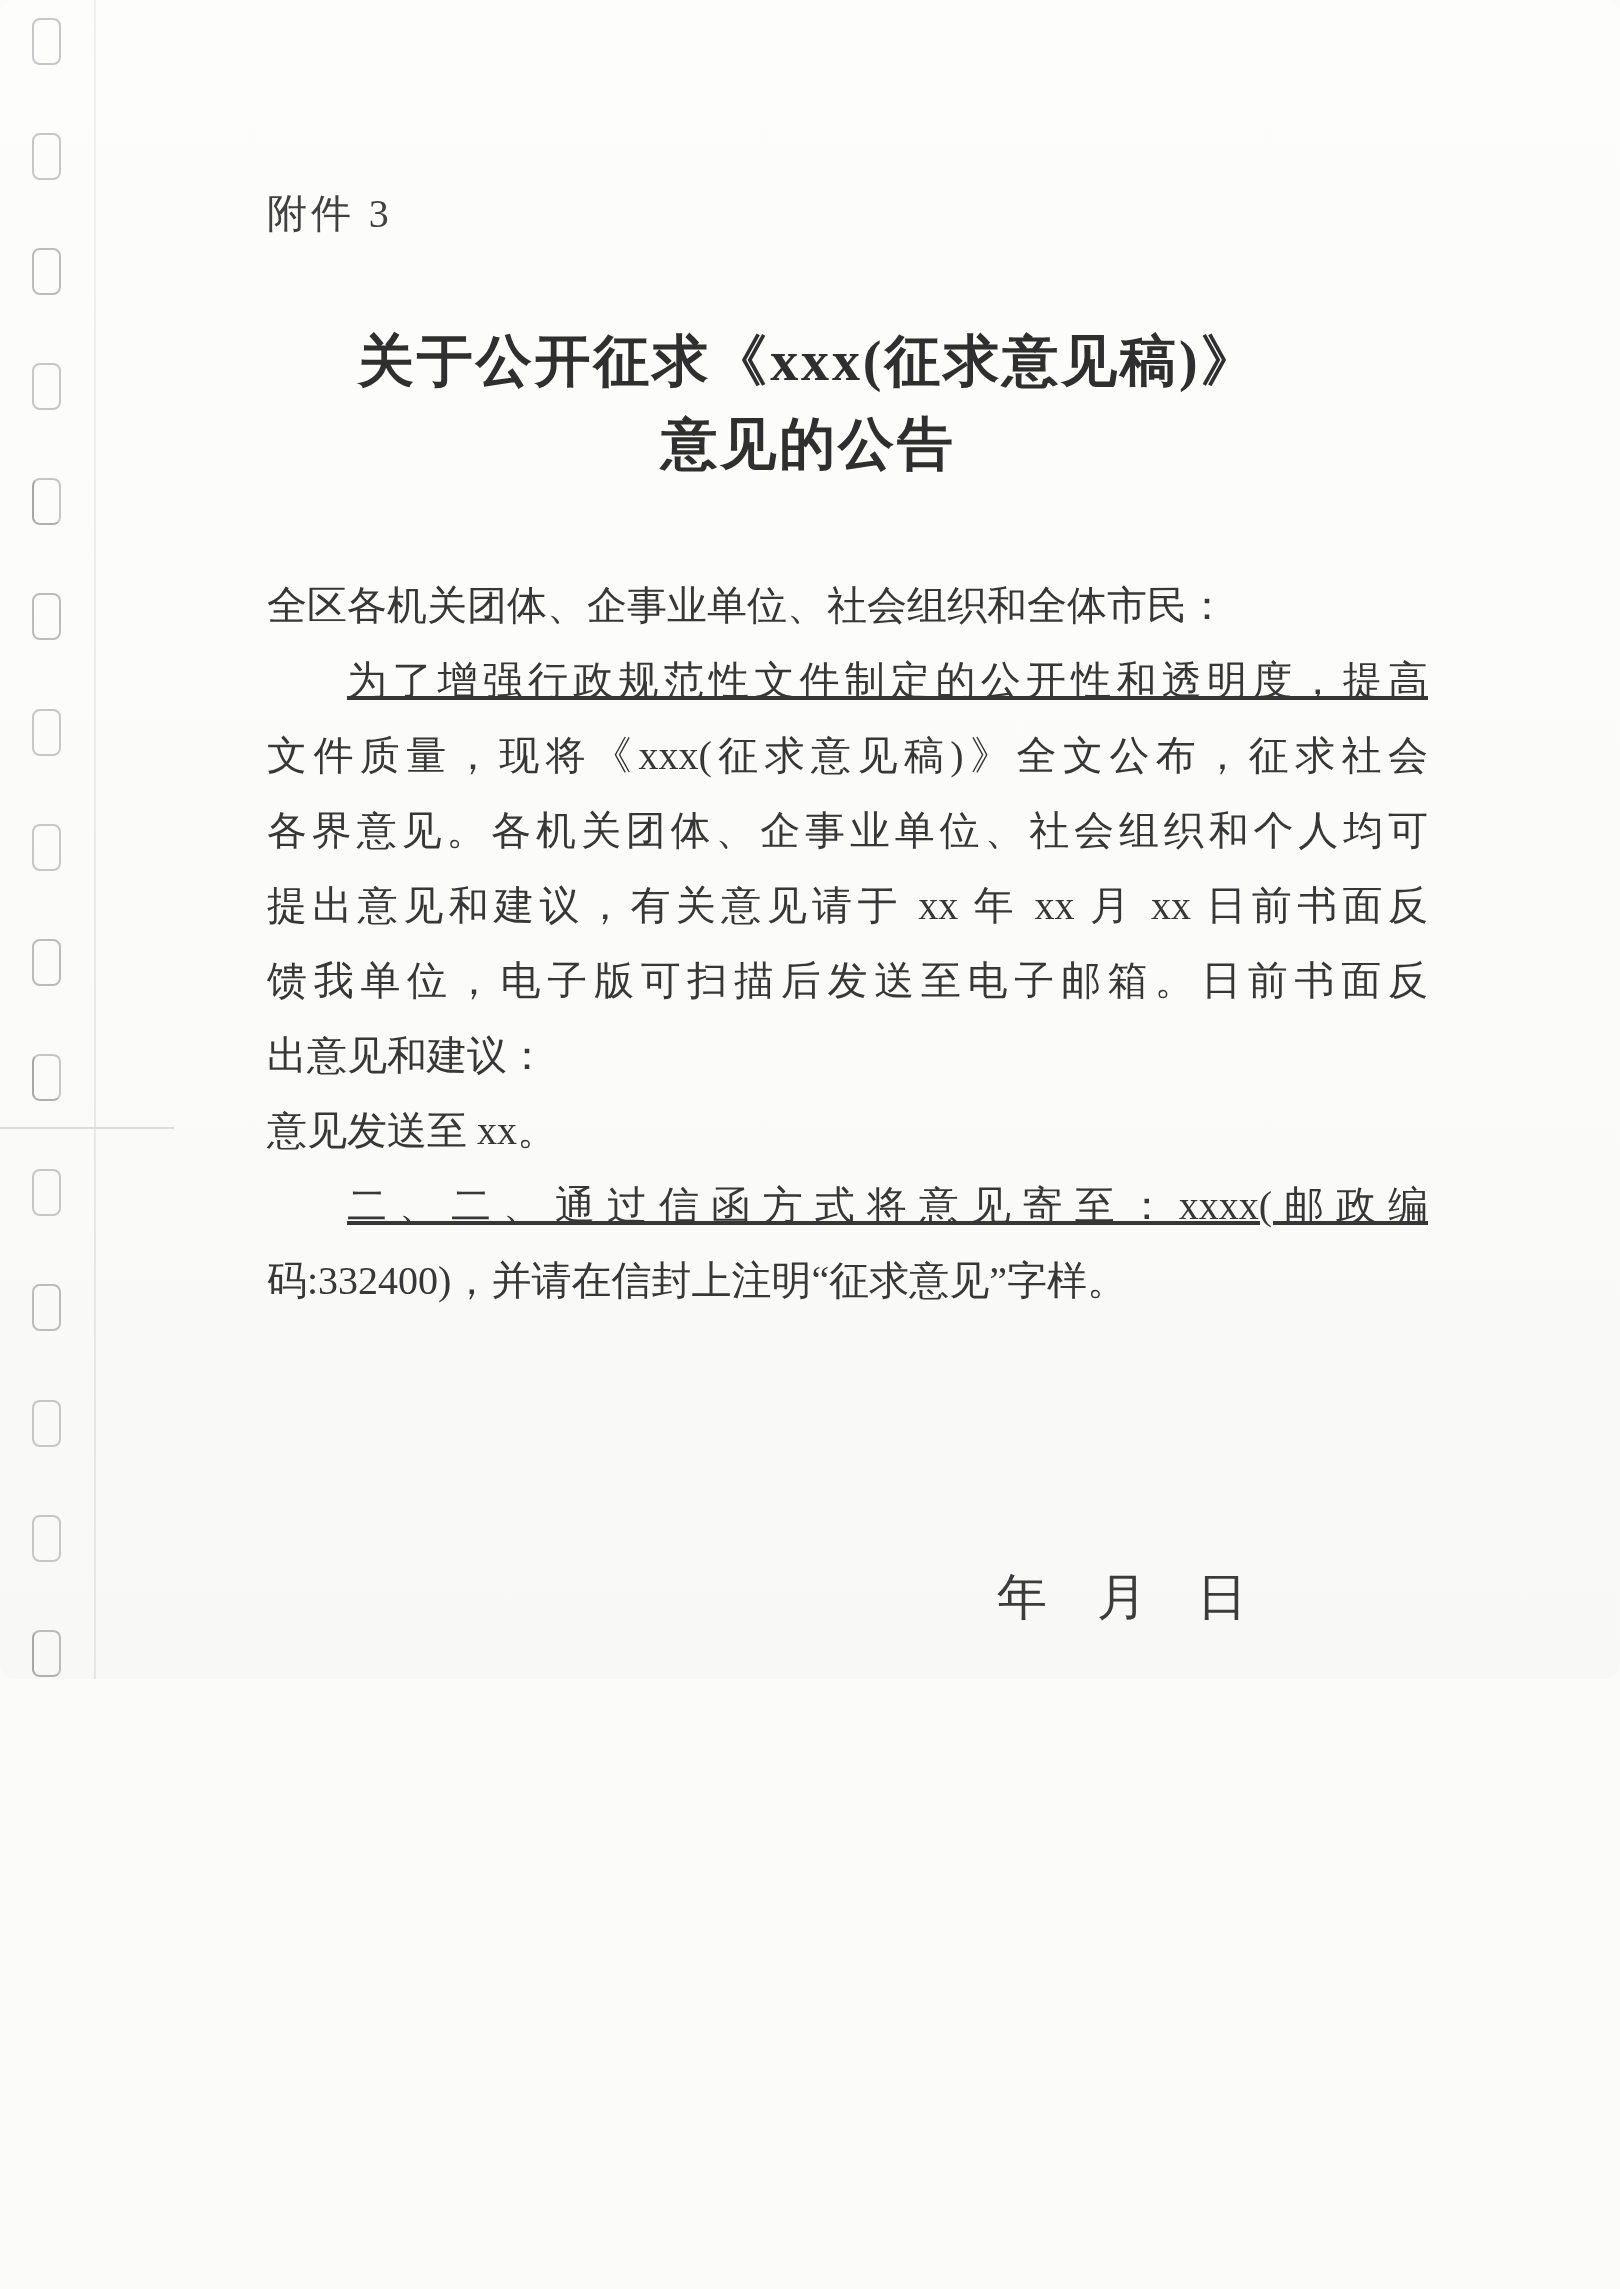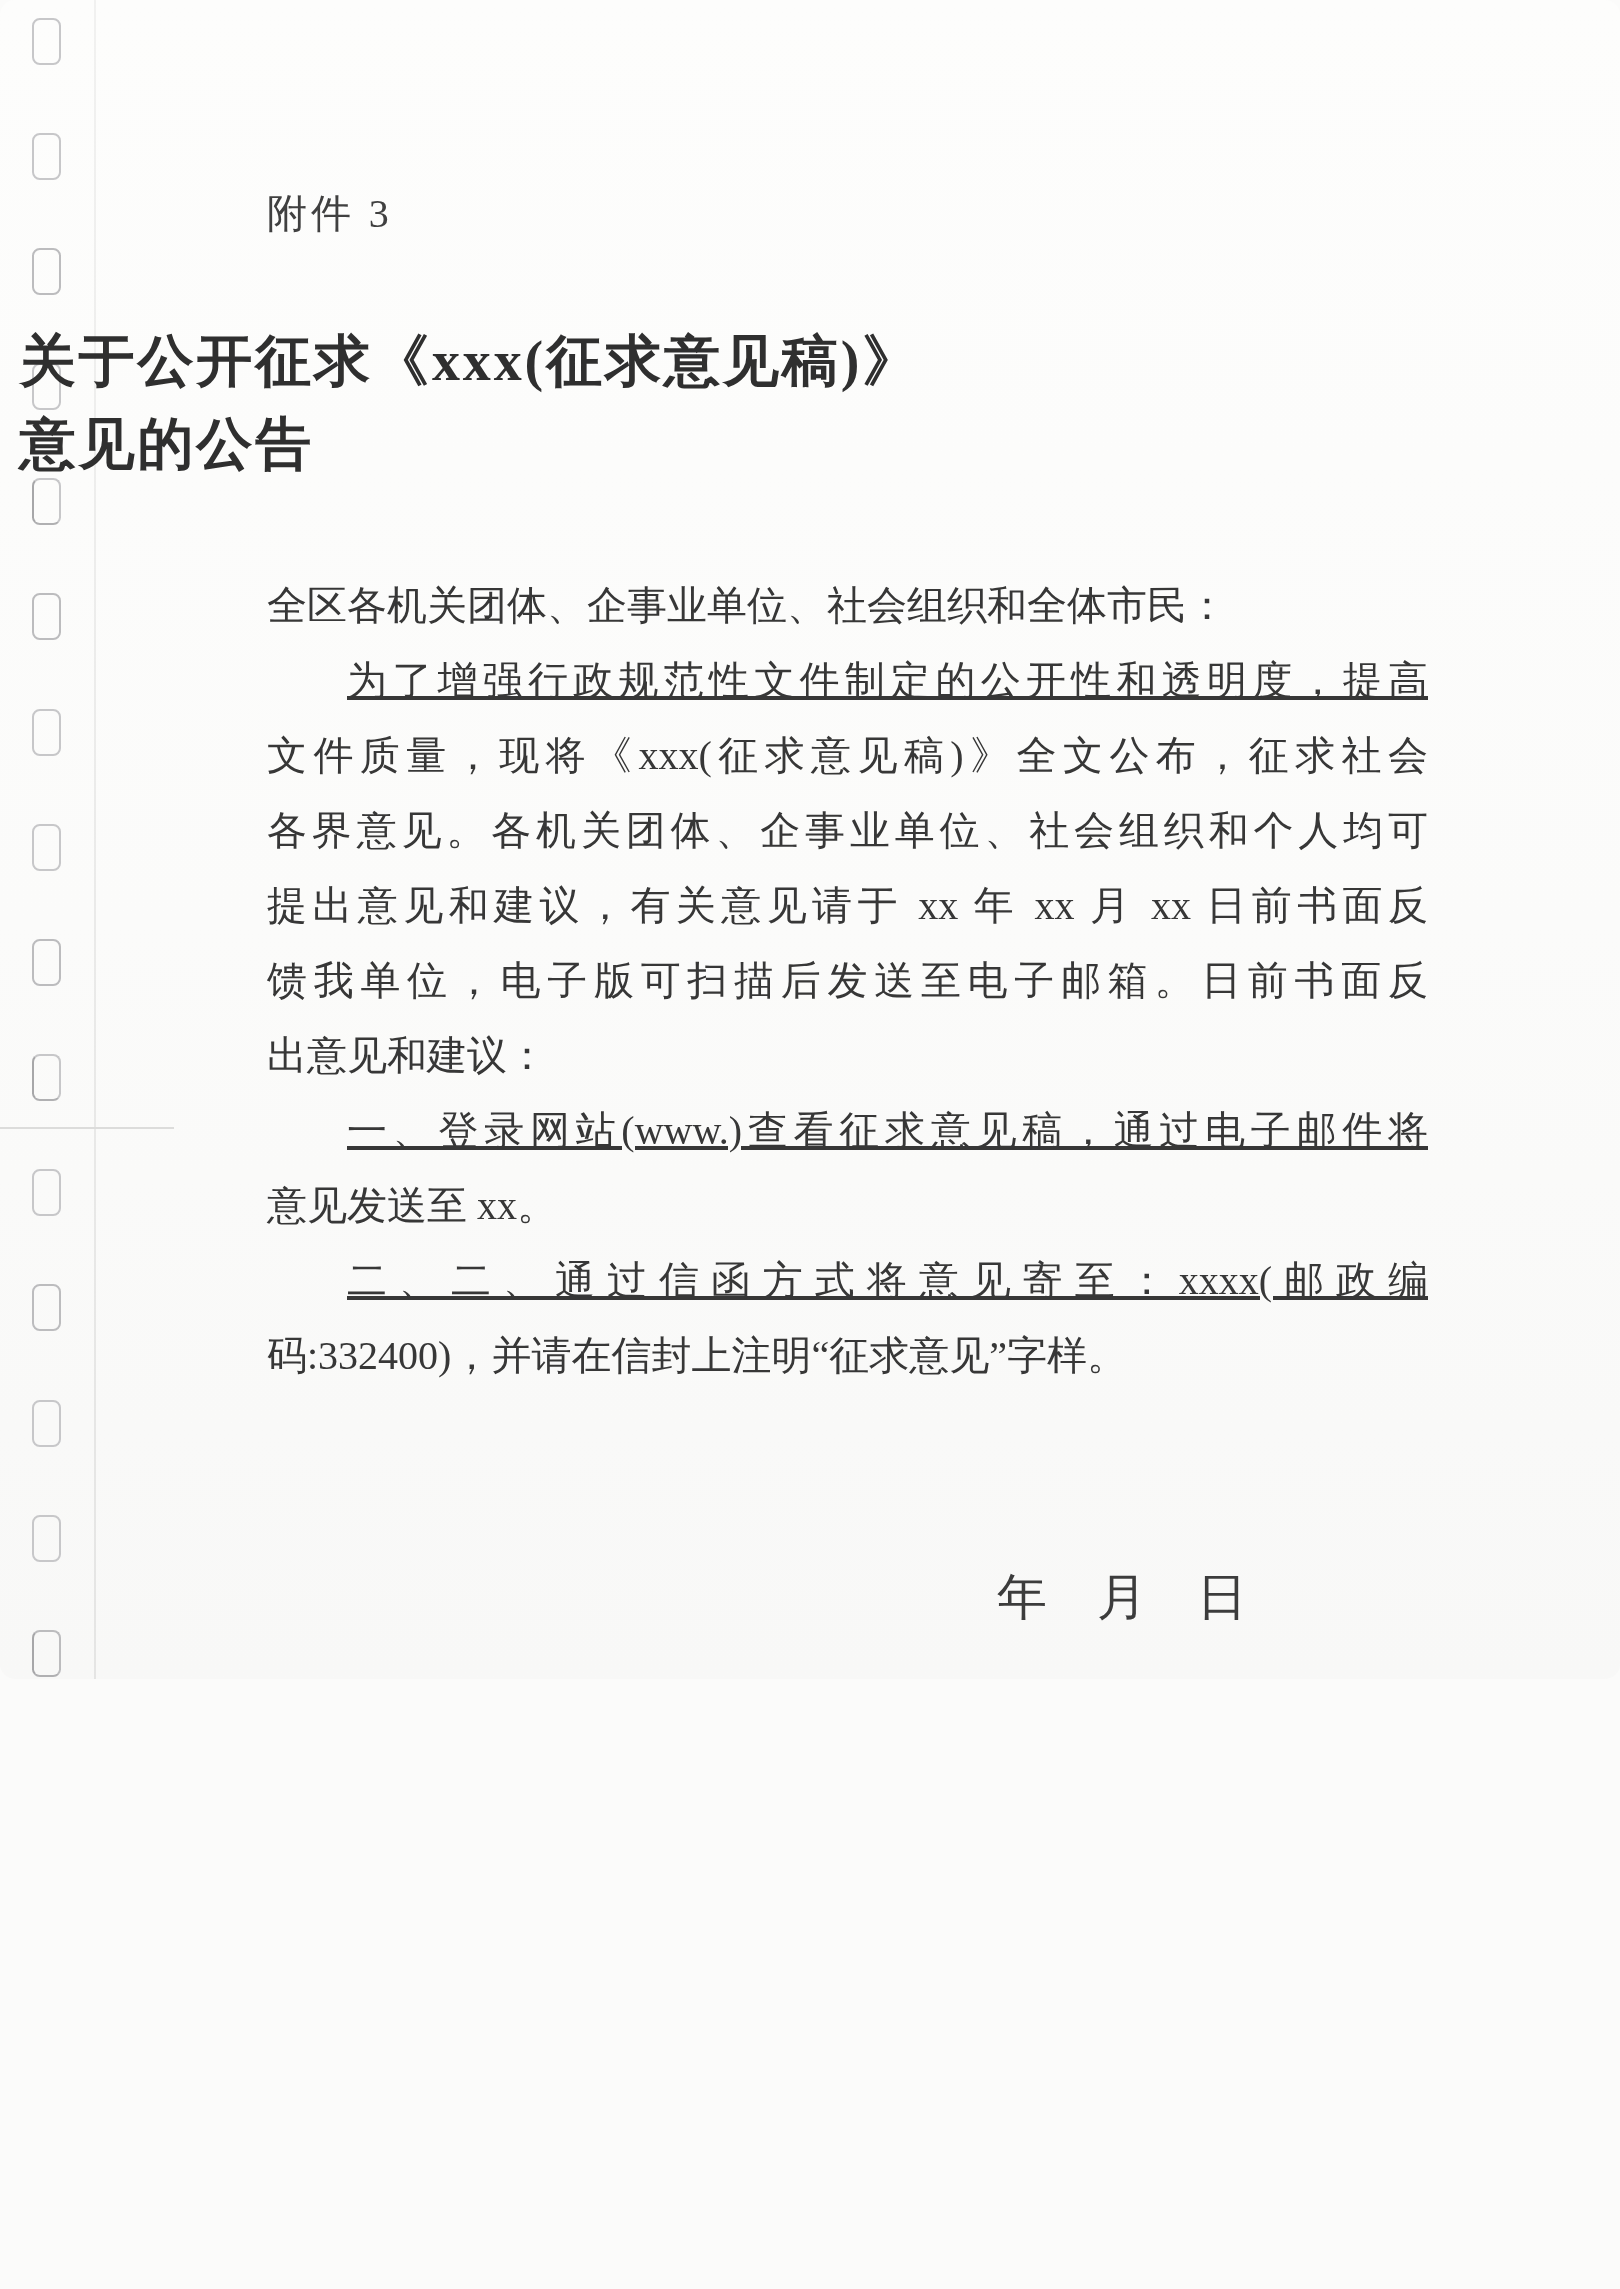--- a/index.html
+++ b/index.html
@@ -53,20 +53,21 @@
     left: 267px; top: 186px;
     font-size: 40px;
     letter-spacing: 3.9px;
     color: #404040;
   }
 
   .title {
     position: absolute;
     left: 19.6px; top: 320px;
     width: 1578px;
+    text-align: center;
     font-weight: 700;
     font-size: 56px;
     line-height: 83px;
     letter-spacing: 2.9px;
     color: #2f2f2f;
   }
 
   .bodytext {
     position: absolute;
     left: 267px; top: 568px;
@@ -145,21 +146,20 @@
   </div>
 
   <div class="bodytext">
     <div class="line">全区各机关团体、企事业单位、社会组织和全体市民：</div>
     <div class="line indent fill">为了增强行政规范性文件制定的公开性和透明度，提高</div>
     <div class="line fill">文件质量，现将《xxx(征求意见稿)》全文公布，征求社会</div>
     <div class="line fill">各界意见。各机关团体、企事业单位、社会组织和个人均可</div>
     <div class="line fill">提出意见和建议，有关意见请于 xx 年 xx 月 xx 日前书面反</div>
     <div class="line fill">馈我单位，电子版可扫描后发送至电子邮箱。日前书面反</div>
     <div class="line">出意见和建议：</div>
-    <div class="line indent fill">一、登录网站(www.)查看征求意见稿，通过电子邮件将</div>
     <div class="line">意见发送至 xx。</div>
     <div class="line indent fill">二、二、通过信函方式将意见寄至：xxxx(邮政编</div>
     <div class="line">码:332400)，并请在信封上注明“征求意见”字样。</div>
   </div>
 
   <div class="date-line">年　月　日</div>
 
   <div class="pagenum">4</div>
 
   <div class="handwritten">67</div>

